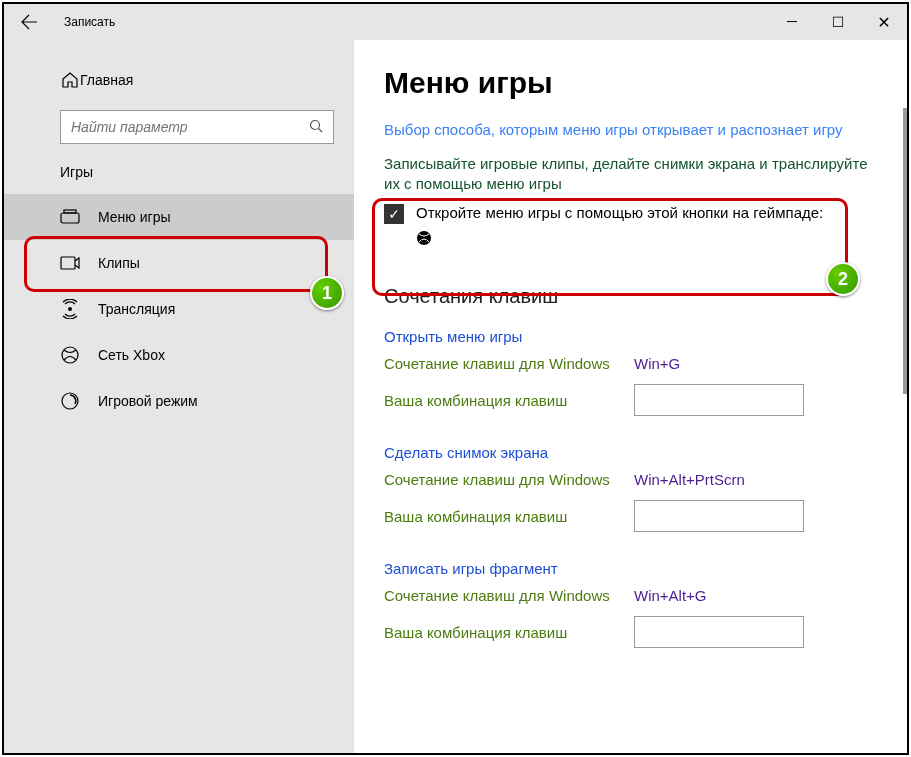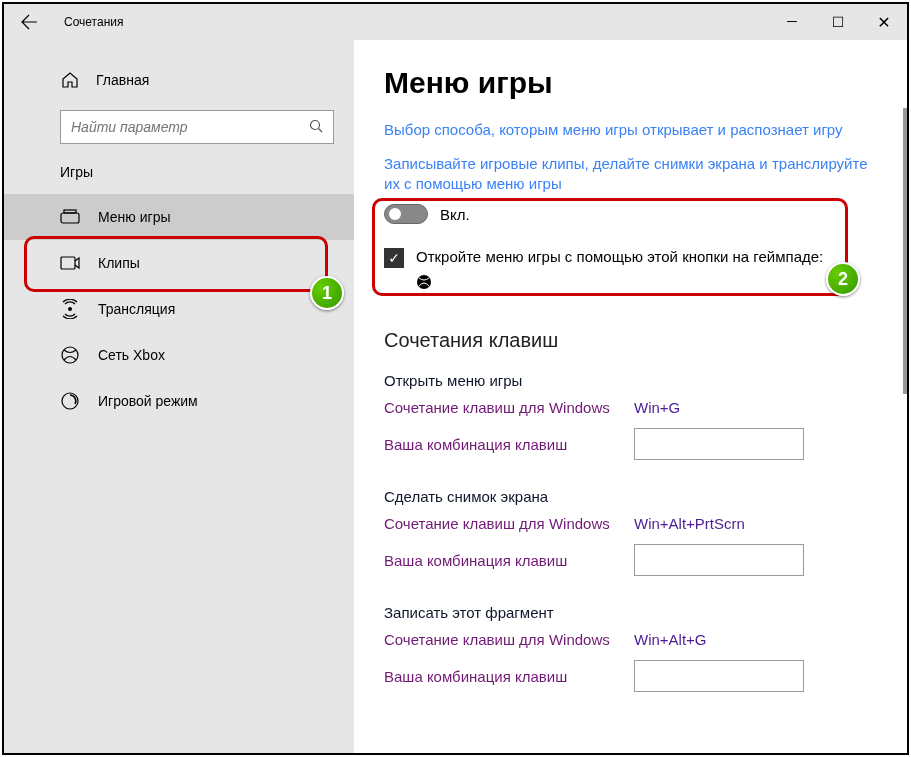--- a/index.html
+++ b/index.html
@@ -7,47 +7,47 @@
 .outer { border: 2px solid #000; width: 907px; height: 753px; margin: 2px; position: relative; background: #fff; }
 
 .titlebar { height: 36px; display: flex; align-items: center; background: #e6e6e6; }
 .titlebar .back-btn { width: 50px; height: 36px; display: flex; align-items: center; justify-content: center; font-size: 18px; cursor: pointer; }
 .titlebar .title { font-size: 12px; padding-left: 10px; flex: 1; }
 .titlebar .winbtn { width: 46px; height: 36px; display: flex; align-items: center; justify-content: center; font-size: 14px; font-family: 'Segoe UI Symbol'; }
 .titlebar .winbtn.close { font-size: 16px; }
 
 .body { display: flex; height: calc(100% - 36px); position: relative; }
 .sidebar { width: 350px; background: #e6e6e6; padding-top: 20px; }
-.home-row { display: flex; align-items: center; height: 40px; padding: 0 20px 0 56px; gap: 16px; font-size: 14px; }
+.home-row { display: flex; align-items: center; height: 40px; padding: 0 20px 0 56px; font-size: 14px; }
 .home-row .icon { width: 20px; display:flex; align-items:center; justify-content:center; }
 .search-box { margin: 10px 20px 12px 56px; height: 34px; border: 1px solid #999; background: #fff; display: flex; align-items: center; padding: 0 10px; }
 .search-box input { border: none; outline: none; flex: 1; font-size: 14px; background: transparent; font-style: italic; color: #666; }
 .search-box .sicon { font-size: 14px; color: #333; }
 .category { padding: 8px 20px 14px 56px; font-size: 14px; font-weight: 400; }
 .nav-item { height: 46px; display: flex; align-items: center; padding-left: 56px; gap: 18px; font-size: 14px; cursor: pointer; position: relative; }
 .nav-item.active { background: #ccc; }
 .nav-item .icon { width: 20px; height: 20px; display: flex; align-items: center; justify-content: center; }
 
 .content { flex: 1; padding: 26px 30px 0 30px; position: relative; overflow-y: hidden; }
 .content h1 { font-size: 30px; font-weight: 600; margin-bottom: 20px; }
 .desc { font-size: 15px; color: #3b82f6; margin-bottom: 14px; line-height:1.3; }
-.rec-label { font-size: 15px; color: #3b82f6; margin-bottom: 10px; line-height:1.35; }
+.rec-label { font-size: 15px; color: #14532d; margin-bottom: 10px; line-height:1.35; }
 .toggle-row { display: flex; align-items: center; gap: 12px; margin-bottom: 24px; }
 .toggle { width: 44px; height: 20px; border-radius: 20px; background: #888; position: relative; border: 1px solid #666; }
 .toggle::after { content: ''; position: absolute; width: 12px; height: 12px; background: #fff; border-radius: 50%; top: 3px; left: 4px; }
 .toggle-lab { font-size: 15px; }
 .check-row { display: flex; align-items: flex-start; gap: 12px; font-size: 15px; margin-bottom: 6px; }
 .checkbox { width: 20px; height: 20px; border: 1px solid #333; background: #333; display: flex; align-items: center; justify-content: center; color: #fff; font-size: 14px; flex-shrink: 0; }
 .xbox-symbol { margin-left: 32px; font-size: 14px; margin-bottom: 36px; }
 
 .content h2 { font-size: 20px; font-weight: 400; margin-bottom: 20px; color: #222; }
 .shortcut-group { margin-bottom: 28px; }
-.sg-title { font-size: 15px; margin-bottom: 10px; color: #0f172a; }
+.sg-title { font-size: 15px; margin-bottom: 10px; color: #1d4ed8; }
 .sg-row { display: flex; align-items: center; margin-bottom: 12px; }
-.sg-label { width: 250px; font-size: 15px; color: #701a75; }
+.sg-label { width: 250px; font-size: 15px; color: #4d7c0f; }
 .sg-value { font-size: 15px; color: #4c1d95; }
 .sg-input { width: 170px; height: 32px; border: 1px solid #999; background: #fff; }
 
 .highlight1 { position: absolute; border: 3px solid #c00; border-radius: 10px; pointer-events: none; z-index: 50; }
 .h1a { left: 20px; top: 232px; width: 304px; height: 56px; }
 .h1b { left: 368px; top: 194px; width: 476px; height: 98px; }
 .badge { position: absolute; width: 34px; height: 34px; background: radial-gradient(circle at 30% 30%, #6c0, #390); border-radius: 50%; border: 2px solid #fff; box-shadow: 0 1px 3px rgba(0,0,0,.5); display: flex; align-items: center; justify-content: center; color: #fff; font-weight: bold; font-size: 18px; z-index: 51; }
 .b1 { left: 306px; top: 272px; }
 .b2 { left: 822px; top: 258px; }
 
@@ -56,21 +56,21 @@
 </head>
 <body>
 
 <div class="outer">
   <div class="titlebar">
     <div class="back-btn">
       <svg width="16" height="16" viewBox="0 0 16 16">
           <path d="M8 1 L1 8 L8 15 M1 8 H16" stroke="#000" stroke-width="1.2" fill="none"></path>
         </svg>
     </div>
-    <div class="title">Сочетания</div>
+    <div class="title">Записать</div>
     <div class="winbtn">─</div>
     <div class="winbtn">☐</div>
     <div class="winbtn close">✕</div>
   </div>
 
   <div class="body">
     <div class="sidebar">
       <div class="home-row">
         <span class="icon">
           <svg width="18" height="18" viewBox="0 0 18 18">
@@ -135,24 +135,20 @@
         </span>
         <span>Игровой режим</span>
       </div>
     </div>
 
     <div class="content">
       <h1>Меню игры</h1>
       <p class="desc">Выбор способа, которым меню игры открывает и распознает игру</p>
 
       <p class="rec-label">Записывайте игровые клипы, делайте снимки экрана и транслируйте их с помощью меню игры</p>
-      <div class="toggle-row">
-        <div class="toggle"></div>
-        <span class="toggle-lab">Вкл.</span>
-      </div>
 
       <div class="check-row">
         <div class="checkbox">✓</div>
         <span>Откройте меню игры с помощью этой кнопки на геймпаде:</span>
       </div>
       <div class="xbox-symbol">
         <svg width="16" height="16" viewBox="0 0 16 16">
             <circle cx="8" cy="8" r="7" fill="#000"></circle>
             <path d="M3 4 Q8 8 13 4 M3 12 Q8 6 13 12" fill="none" stroke="#fff" stroke-width="1"></path>
           </svg>
@@ -178,21 +174,21 @@
           <span class="sg-label">Сочетание клавиш для Windows</span>
           <span class="sg-value">Win+Alt+PrtScrn</span>
         </div>
         <div class="sg-row">
           <span class="sg-label">Ваша комбинация клавиш</span>
           <div class="sg-input"></div>
         </div>
       </div>
 
       <div class="shortcut-group">
-        <div class="sg-title">Записать этот фрагмент</div>
+        <div class="sg-title">Записать игры фрагмент</div>
         <div class="sg-row">
           <span class="sg-label">Сочетание клавиш для Windows</span>
           <span class="sg-value">Win+Alt+G</span>
         </div>
         <div class="sg-row">
           <span class="sg-label">Ваша комбинация клавиш</span>
           <div class="sg-input"></div>
         </div>
       </div>
 

